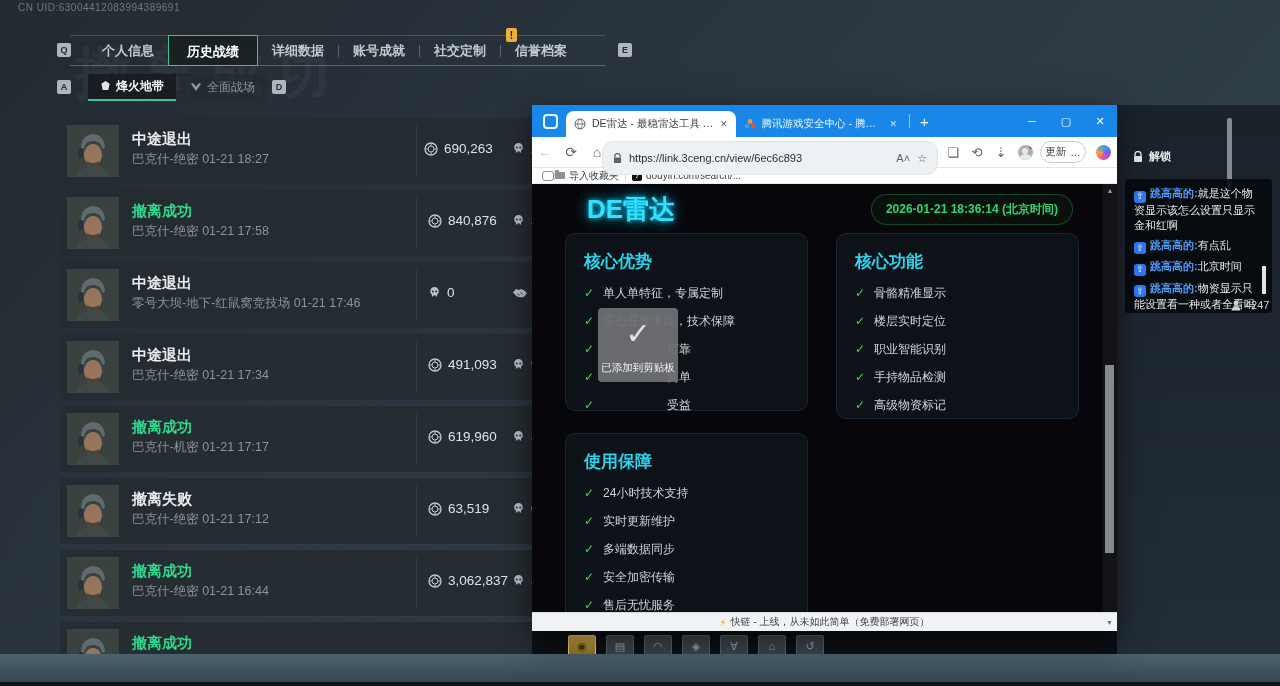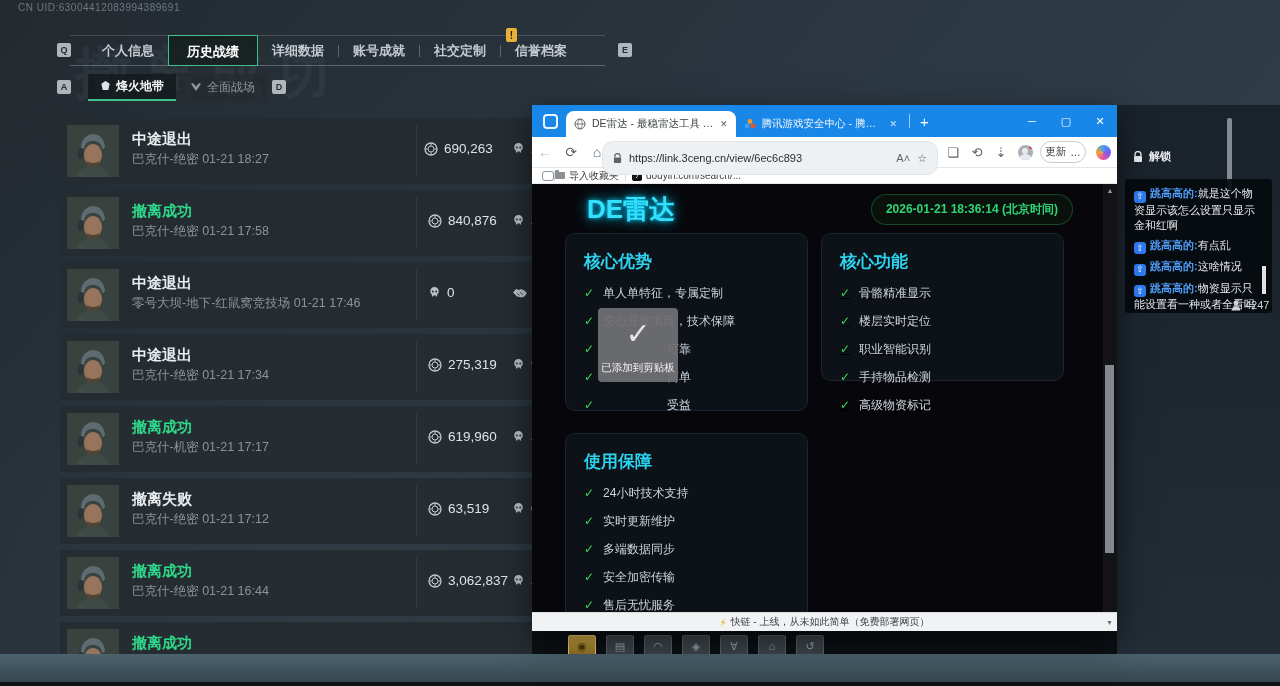--- a/index.html
+++ b/index.html
@@ -116,21 +116,21 @@
   #content{position:relative;height:428px;background:#07070b;overflow:hidden;}
   #page-header{position:absolute;left:28px;right:44px;top:8px;display:flex;
     justify-content:space-between;align-items:center;padding-left:27px;}
   #site-title{font-size:26px;font-weight:bold;color:#35e0ff;
     text-shadow:0 0 14px rgba(0,205,255,.9),0 0 4px rgba(0,225,255,.8);}
   #timepill{background:#0a100b;border:1px solid rgba(46,213,115,.28);border-radius:16px;
     padding:6px 14px;font-size:12px;font-weight:bold;color:#2ed573;}
   .card{position:absolute;width:243px;background:#0d1218;border:1px solid #1b2430;border-radius:10px;
     padding:16px 18px;}
   .card1{left:33px;top:49px;height:178px;}
-  .card2{left:289px;top:49px;height:148px;text-decoration:underline;}
+  .card2{left:304px;top:49px;height:186px;}
   .card3{left:33px;top:249px;height:196px;}
   .card h3{margin:0 0 12px 0;font-size:17px;color:#2bd3ee;}
   .citem{display:flex;gap:9px;margin-bottom:11px;font-size:12px;color:#ced4da;align-items:baseline;}
   .citem .check{color:#3ddd55;font-weight:bold;font-size:12px;}
   .citem .t.frag{margin-left:64px;}
   #toast{position:absolute;left:66px;top:124px;width:80px;height:74px;border-radius:4px;
     background:rgba(112,112,115,.94);z-index:5;display:flex;flex-direction:column;
     align-items:center;justify-content:flex-end;padding-bottom:7px;}
   #toast .bigcheck{position:absolute;top:8px;left:0;right:0;text-align:center;
     font-size:30px;color:#e2e2e2;font-weight:300;}
@@ -295,21 +295,21 @@
         <div class="sub">巴克什-绝密 01-21 17:34</div>
         <div class="vdiv"></div>
         <div class="stat" style="left: 368px;">
           <span style="display: flex;">
             <svg width="14" height="14" viewBox="0 0 14 14">
               <circle cx="7" cy="7" r="6" fill="none" stroke="#c2c9ce" stroke-width="1.3"></circle>
               <circle cx="7" cy="7" r="3" fill="none" stroke="#c2c9ce" stroke-width="1"></circle>
               <path d="M7 1.5v2.3M7 10.2v2.3M1.5 7h2.3M10.2 7h2.3" stroke="#c2c9ce" stroke-width="1"></path>
             </svg>
           </span>
-          <span>275,319</span>
+          <span>491,093</span>
         </div>
         <div class="stat" style="left: 452px;">
           <span style="display: flex;">
             <svg width="13" height="13" viewBox="0 0 13 13">
               <path d="M6.5 1a4.3 4.3 0 0 0-4.3 4.3c0 1.6.8 2.6 1.7 3.2v2.1h1.3v-1h2.6v1h1.3V8.5c.9-.6 1.7-1.6 1.7-3.2A4.3 4.3 0 0 0 6.5 1z" fill="#b9c1c7"></path>
               <circle cx="4.8" cy="5.4" r="1" fill="#262e34"></circle>
               <circle cx="8.2" cy="5.4" r="1" fill="#262e34"></circle>
             </svg>
           </span>
           <span>9</span>
@@ -445,21 +445,21 @@
       <svg width="10" height="12" viewBox="0 0 10 12">
           <path d="M2 5V3.5A3 3 0 0 1 8 3.5V5" fill="none" stroke="#e8ebed" stroke-width="1.4"></path>
           <rect x="1" y="5" width="8" height="6" rx="1" fill="#e8ebed"></rect>
         </svg>
       <span>解锁</span>
     </div>
     <div class="panel-thumb"></div>
     <div id="chat-box">
         <div class="msg"><span class="badge">⇧</span><span class="user">跳高高的:</span><span>就是这个物资显示该怎么设置只显示金和红啊</span></div>
         <div class="msg"><span class="badge">⇧</span><span class="user">跳高高的:</span><span>有点乱</span></div>
-        <div class="msg"><span class="badge">⇧</span><span class="user">跳高高的:</span><span>这啥情况</span></div>
+        <div class="msg"><span class="badge">⇧</span><span class="user">跳高高的:</span><span>北京时间</span></div>
         <div class="msg"><span class="badge">⇧</span><span class="user">跳高高的:</span><span>物资显示只能设置看一种或者全看吗</span></div>
       </div>
     <div class="chat-thumb"></div>
     <div class="viewers">
       <svg width="10" height="11" viewBox="0 0 10 11">
           <circle cx="5" cy="3" r="2.4" fill="#ced3d7"></circle>
           <path d="M.5 10.5c.5-3 2.3-4.2 4.5-4.2s4 1.2 4.5 4.2z" fill="#ced3d7"></path>
         </svg>
       <span>4247</span>
     </div>

